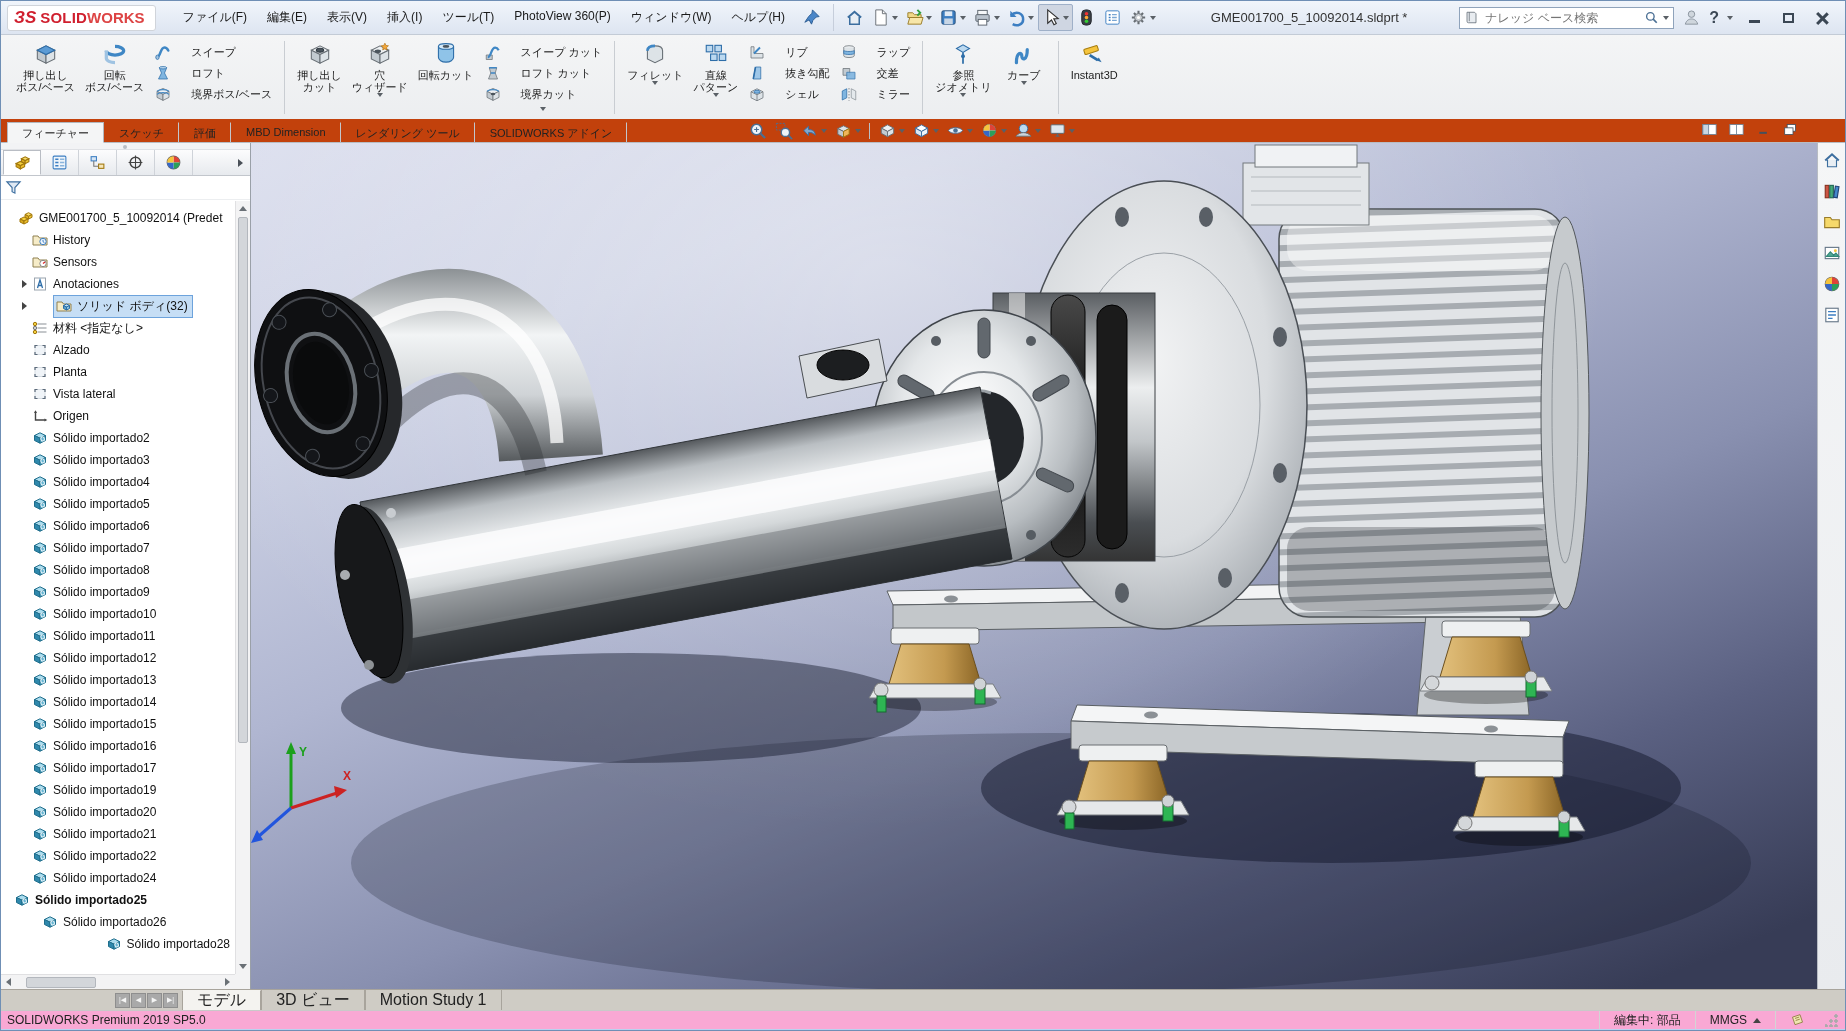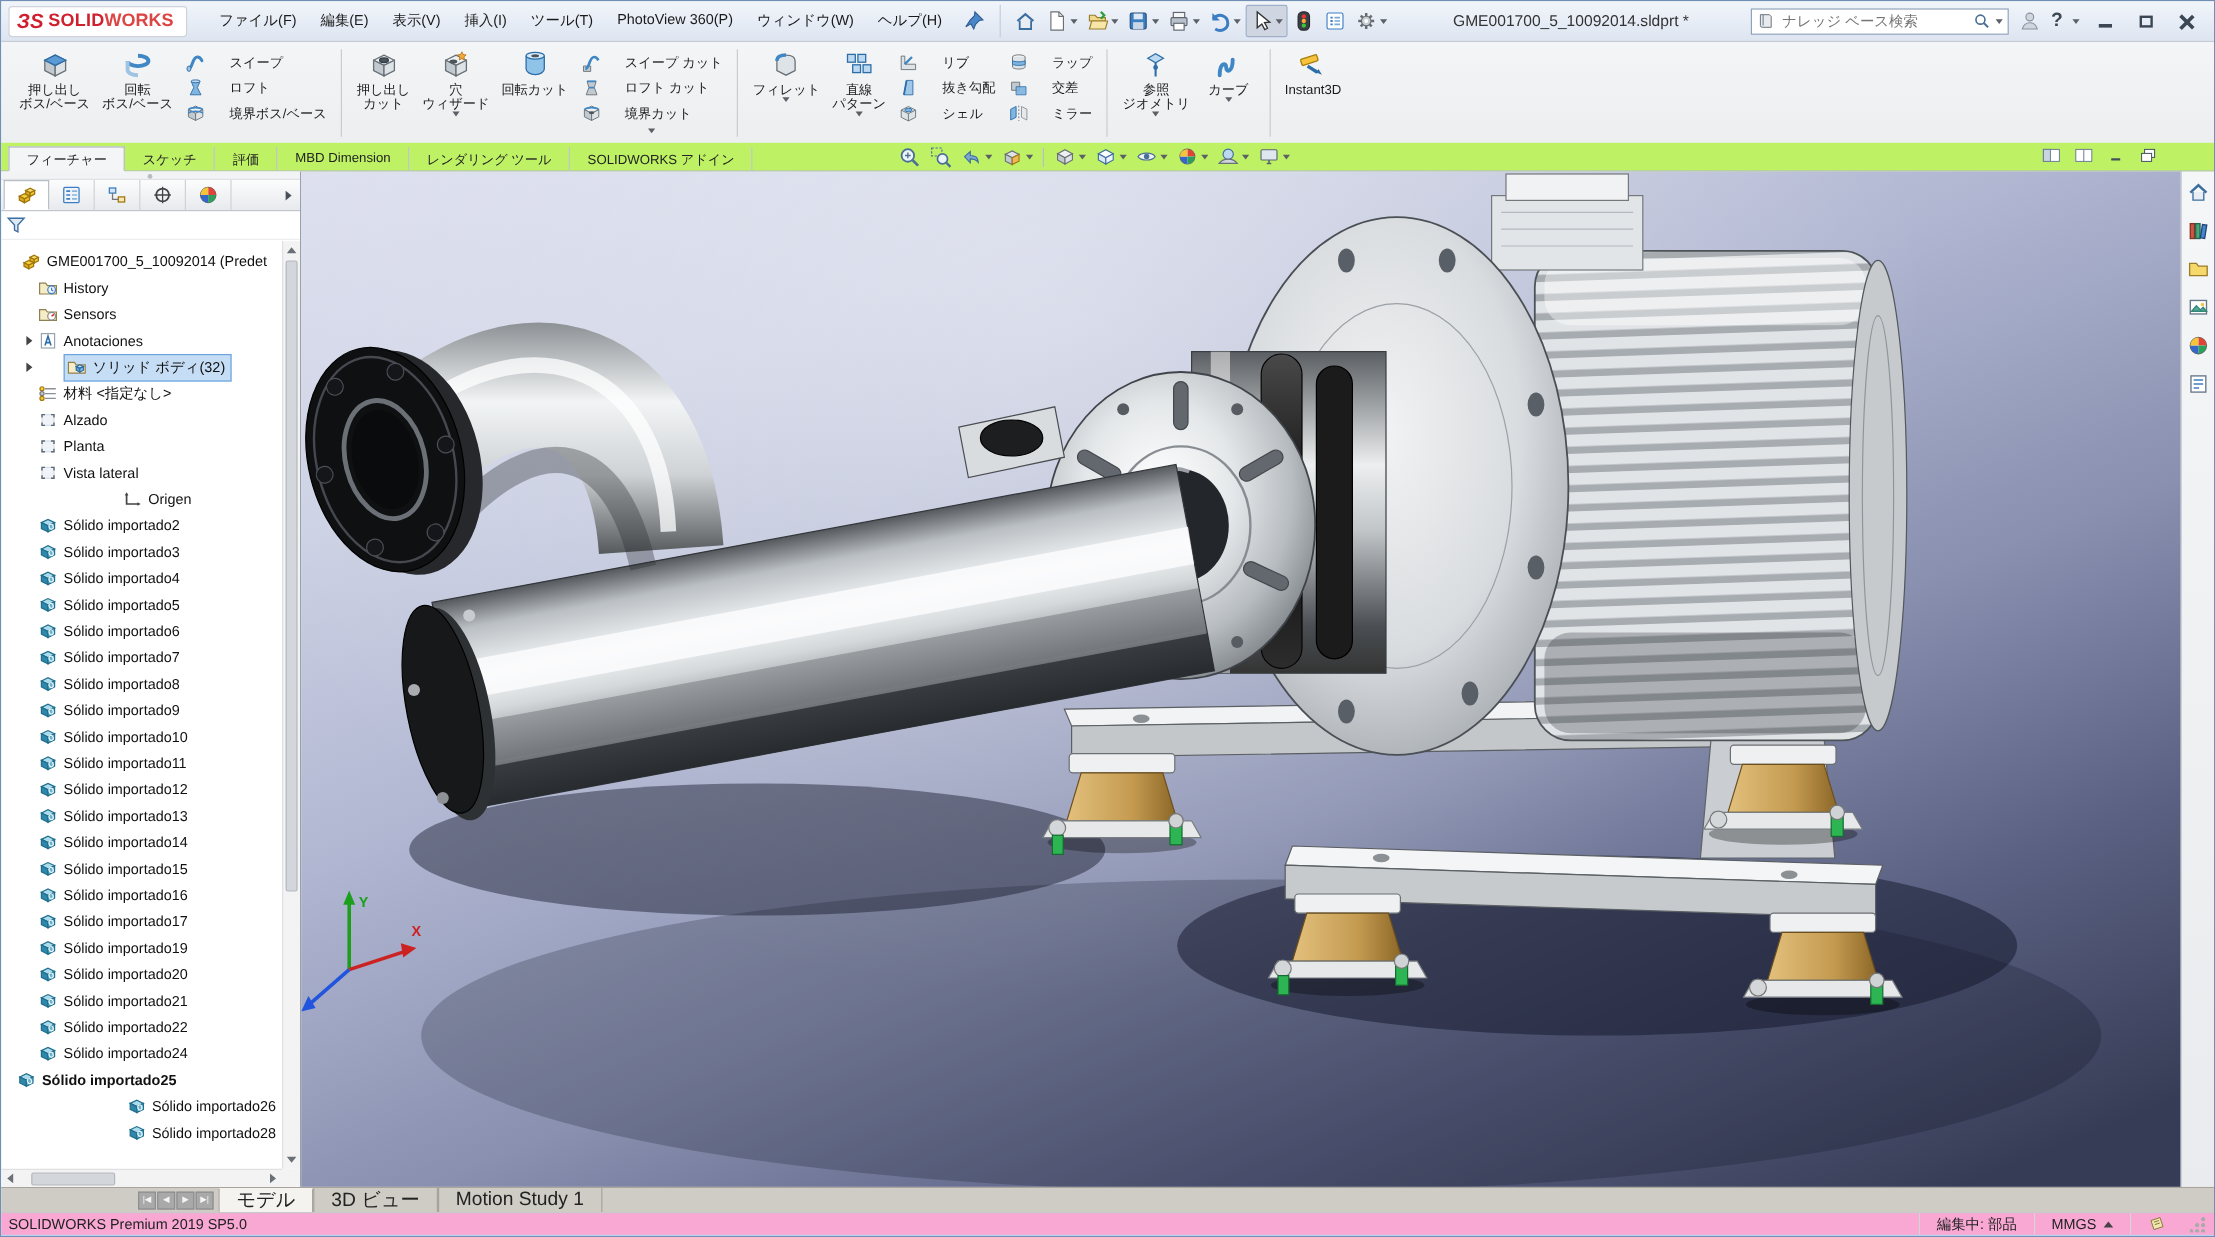--- a/index.html
+++ b/index.html
@@ -40,21 +40,21 @@
   .gsep{width:1px;background:#c9cdd2;margin:3px 5px;}
   .rbig{display:flex;flex-direction:column;align-items:center;justify-content:flex-start;padding:3px 4px 1px;border-radius:2px;min-width:52px;}
   .ricon{width:26px;height:26px;flex:none;}
   .rlabel{font-size:11px;line-height:12px;text-align:center;white-space:pre-line;color:#1c1c1c;margin-top:2px;}
   .rsmallcol{display:flex;flex-direction:column;justify-content:flex-start;gap:1px;padding-top:4px;}
   .rsmall{display:flex;align-items:center;gap:19px;font-size:11px;color:#1c1c1c;height:20px;padding:0 4px;border-radius:2px;}
   .sicon20{width:18px;height:18px;flex:none;}
   .colcaret{display:flex;justify-content:center;padding:2px 0 0;}
 
   
-  #tabband{position:relative;height:24px;background:#bef264;border-bottom:1px solid #b7bcc3;}
+  #tabband{position:relative;height:24px;background:#c2410c;border-bottom:1px solid #b7bcc3;}
   .rtabs{position:absolute;left:6px;bottom:0;display:flex;height:20px;}
   .rtab{font-size:11px;color:#222;padding:3px 14px;border:1px solid transparent;border-bottom:none;background:transparent;border-right:1px solid #c2c6cc;}
   .rtab.active{background:#f4f5f6;border-color:#b2b7be;border-bottom:1px solid #f4f5f6;margin-bottom:-1px;}
   .headsup{position:absolute;left:745px;top:1px;display:flex;align-items:center;gap:3px;}
   .hu{display:flex;align-items:center;gap:2px;padding:1px 2px;border-radius:2px;}
   .huicon{width:19px;height:19px;}
   .husep{width:1px;height:16px;background:#b9bec5;margin:0 3px;}
   .panectrl{position:absolute;right:46px;top:3px;display:flex;gap:10px;align-items:center;}
   .pcicon{width:17px;height:15px;}
 
@@ -955,21 +955,21 @@
           </div>
           <div class="trow" style="padding-left: 18px;">
             <span class="arr"></span>
             <span class="rowinner">
               <svg class="ticon">
                 <use href="#t-plane"></use>
               </svg>
               <span>Vista lateral</span>
             </span>
           </div>
-          <div class="trow" style="padding-left: 18px; justify-content: center;">
+          <div class="trow" style="padding-left: 18px;">
             <span class="arr"></span>
             <span class="rowinner">
               <svg class="ticon">
                 <use href="#t-origin"></use>
               </svg>
               <span>Origen</span>
             </span>
           </div>
           <div class="trow" style="padding-left: 18px;">
             <span class="arr"></span>
@@ -1162,21 +1162,21 @@
           </div>
           <div class="trow" style=" font-weight: bold;">
             <span class="arr"></span>
             <span class="rowinner">
               <svg class="ticon">
                 <use href="#t-solid"></use>
               </svg>
               <span>Sólido importado25</span>
             </span>
           </div>
-          <div class="trow" style="padding-left: 28px; justify-content: flex-end;">
+          <div class="trow" style="padding-left: 28px;">
             <span class="arr"></span>
             <span class="rowinner">
               <svg class="ticon">
                 <use href="#t-solid"></use>
               </svg>
               <span>Sólido importado26</span>
             </span>
           </div>
           <div class="trow" style="padding-left: 18px; justify-content: flex-end;">
             <span class="arr"></span>

